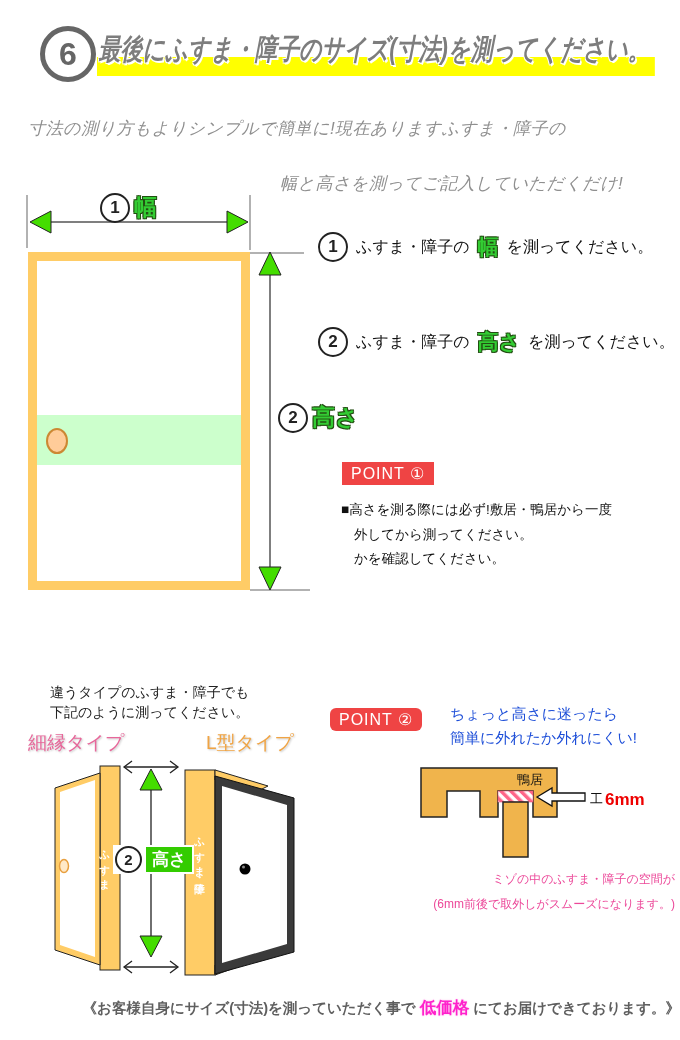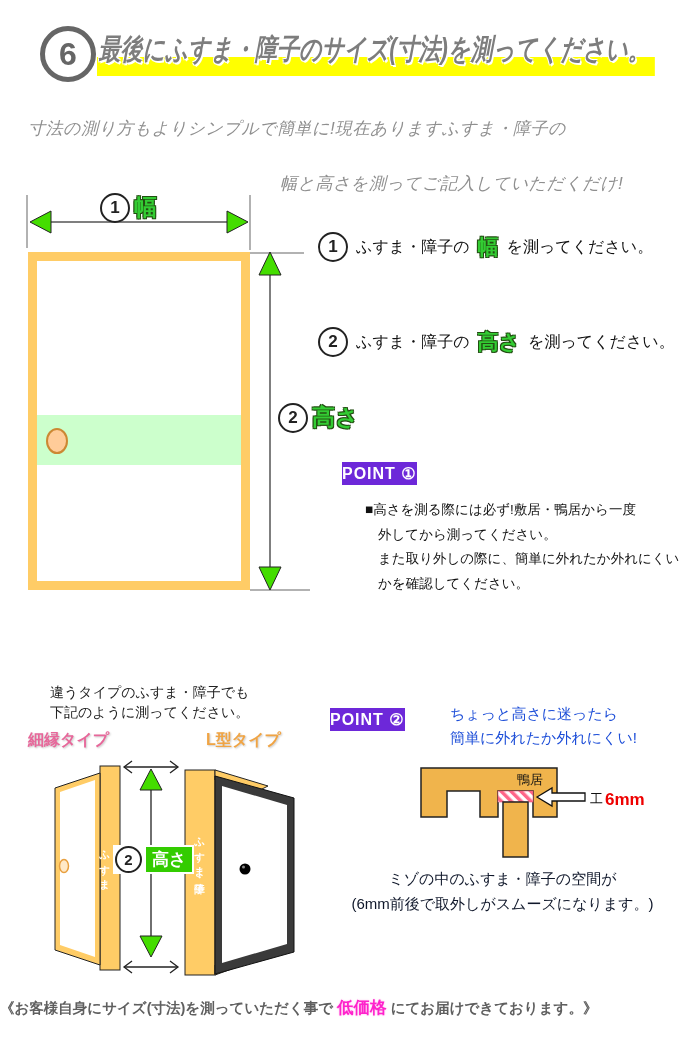--- a/index.html
+++ b/index.html
@@ -28,42 +28,42 @@
   
   .gkey{color:#33CC33;font-weight:bold;
         text-shadow:1px 1px 0 #234d12,-1px 1px 0 #234d12,1px -1px 0 #234d12,-1px -1px 0 #234d12;}
 
   
   .step{display:flex;align-items:center;gap:8px;white-space:nowrap;}
   .step .txt{font-size:16px;color:#111;text-align:right;}
   .step .gkey{font-size:21px;}
 
   
-  .pbox{background:#6d28d9;color:#fff;font-weight:bold;font-size:16px;
-        padding:2px 0;display:inline-block;letter-spacing:1px;white-space:nowrap;}
+  .pbox{background:#ef4444;color:#fff;font-weight:normal;font-size:16px;
+        padding:2px 9px;display:inline-block;letter-spacing:1px;white-space:nowrap;}
 
   .para{font-size:13.5px;line-height:24.5px;color:#111;white-space:nowrap;}
   .para .ind{padding-left:13px;}
 
-  .note-center{text-align:center;font-size:15px;line-height:24.5px;color:#0f172a;}
-
-  .type-label{font-size:16px;font-weight:bold;white-space:nowrap;text-shadow:1px 1px 2px #c9c9c9;}
+  .note-center{text-align:right;font-size:12px;line-height:24.5px;color:#ec4899;}
+
+  .type-label{font-size:19px;font-weight:normal;white-space:nowrap;text-shadow:1px 1px 2px #c9c9c9;}
   .type-pink{color:#E7679A;}
   .type-orange{color:#F0A444;}
 
   .vtext{writing-mode:vertical-rl;text-orientation:upright;color:#fff;font-size:10.5px;
         font-weight:bold;letter-spacing:2px;white-space:nowrap;}
 
   .hakobox{background:#33CC00;color:#fff;font-weight:bold;font-size:17px;padding:1px 6px;white-space:nowrap;}
 
   .measure-label{display:flex;align-items:center;gap:4px;}
   .measure-label .gkey{font-size:23px;white-space:nowrap;}
 
   
-  .footer{left:0;top:997px;width:680px;text-align:left;font-size:14.5px;font-weight:bold;color:#5f5f5f;
+  .footer{left:0;top:997px;width:680px;text-align:right;font-size:14.5px;font-weight:bold;color:#5f5f5f;
         text-shadow:-1px -1px 0 #fff,1px -1px 0 #fff,-1px 1px 0 #fff,1px 1px 0 #fff;white-space:nowrap;}
   .footer .price{color:#FF22CC;font-size:16.5px;text-shadow:0 0 2px #ffb7ea;}
 </style>
 </head>
 <body>
 
 <div class="page">
 
   <div class="abs hdr-circle">
     <span>6</span>
@@ -112,24 +112,23 @@
     <span class="txt">を測ってください。</span>
   </div>
   <div class="abs step" style="left:318px;top:327px;">
     <span class="circle-num cn-lg">2</span>
     <span class="txt">ふすま・障子の</span>
     <span class="gkey">高さ</span>
     <span class="txt">を測ってください。</span>
   </div>
 
   <div class="abs pbox" style="left:342px;top:462px;">POINT ①</div>
-  <div class="abs para" style="left:341px;top:498px;margin-left:24px;">
+  <div class="abs para" style="left:341px;top:498px;">
     <div>■高さを測る際には必ず!敷居・鴨居から一度</div>
     <div class="ind">外してから測ってください。</div>
-    <div class="ind">また取り外しの際に、簡単に外れたか外れにくい</div>
     <div class="ind">かを確認してください。</div>
   </div>
 
   <div class="abs" style="left:50px;top:682px;width:220px;text-align:left;font-size:14px;line-height:20px;color:#222;">
     <div>違うタイプのふすま・障子でも</div>
     <div>下記のように測ってください。</div>
   </div>
   <div class="abs type-label type-pink" style="left:28px;top:730px;">細縁タイプ</div>
   <div class="abs type-label type-orange" style="left:186px;top:730px;margin-left:20px;">L型タイプ</div>
 
@@ -161,21 +160,21 @@
     <polygon points="39,200 28,179 50,179" fill="#44DD00" stroke="#222" stroke-width="1"></polygon>
     <line x1="12" y1="210" x2="66" y2="210" stroke="#222" stroke-width="1.3"></line>
     <polyline points="20,204 12,210 20,216" fill="none" stroke="#222" stroke-width="1.3"></polyline>
     <polyline points="58,204 66,210 58,216" fill="none" stroke="#222" stroke-width="1.3"></polyline>
   </svg>
   <div class="abs measure-label" style="left:113px;top:845px;background:#fff;padding:1px 2px;">
     <span class="circle-num cn-md">2</span>
     <span class="hakobox">高さ</span>
   </div>
 
-  <div class="abs pbox" style="left:330px;top:708px;">POINT ②</div>
+  <div class="abs pbox" style="left:330px;top:708px;border-radius:6px;">POINT ②</div>
   <div class="abs" style="left:450px;top:702px;font-size:15px;line-height:24px;color:#1d4ed8;white-space:nowrap;">
     <div>ちょっと高さに迷ったら</div>
     <div>簡単に外れたか外れにくい!</div>
   </div>
 
   <svg class="abs" style="left:418px;top:760px;" width="262" height="105" viewBox="0 0 262 105">
     <defs>
       <pattern id="hatch" width="7" height="7" patternUnits="userSpaceOnUse" patternTransform="rotate(-45)">
         <rect width="7" height="7" fill="#ffffff"></rect>
         <rect width="3.5" height="7" fill="#FF6688"></rect>

